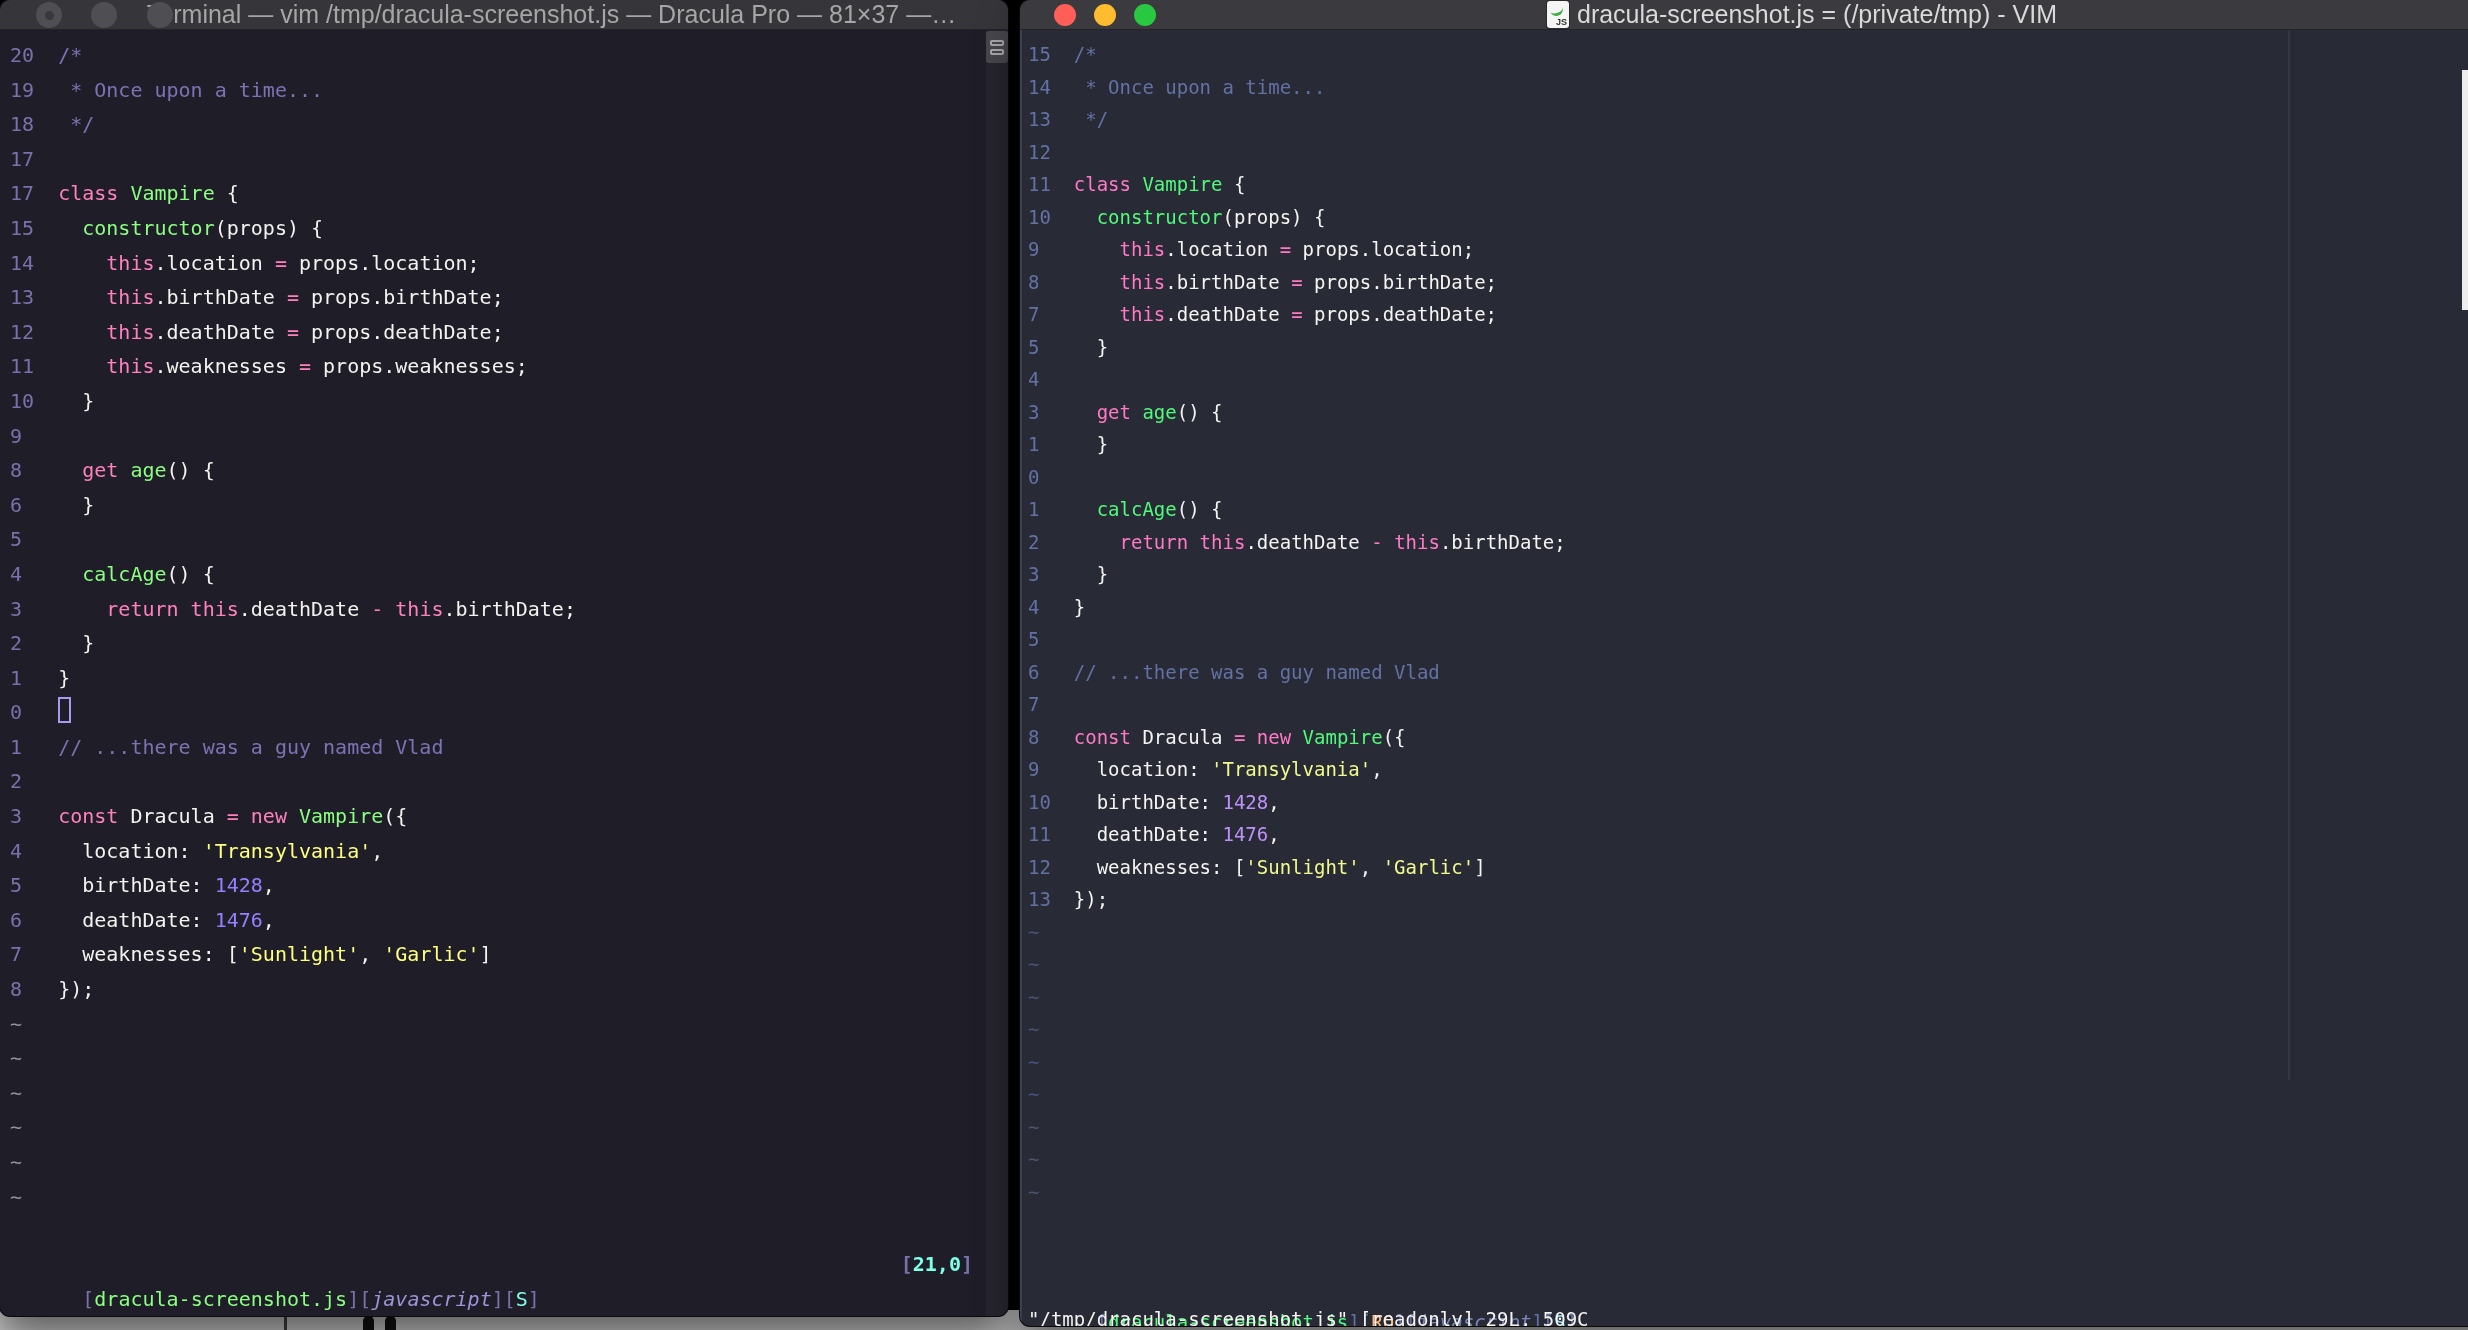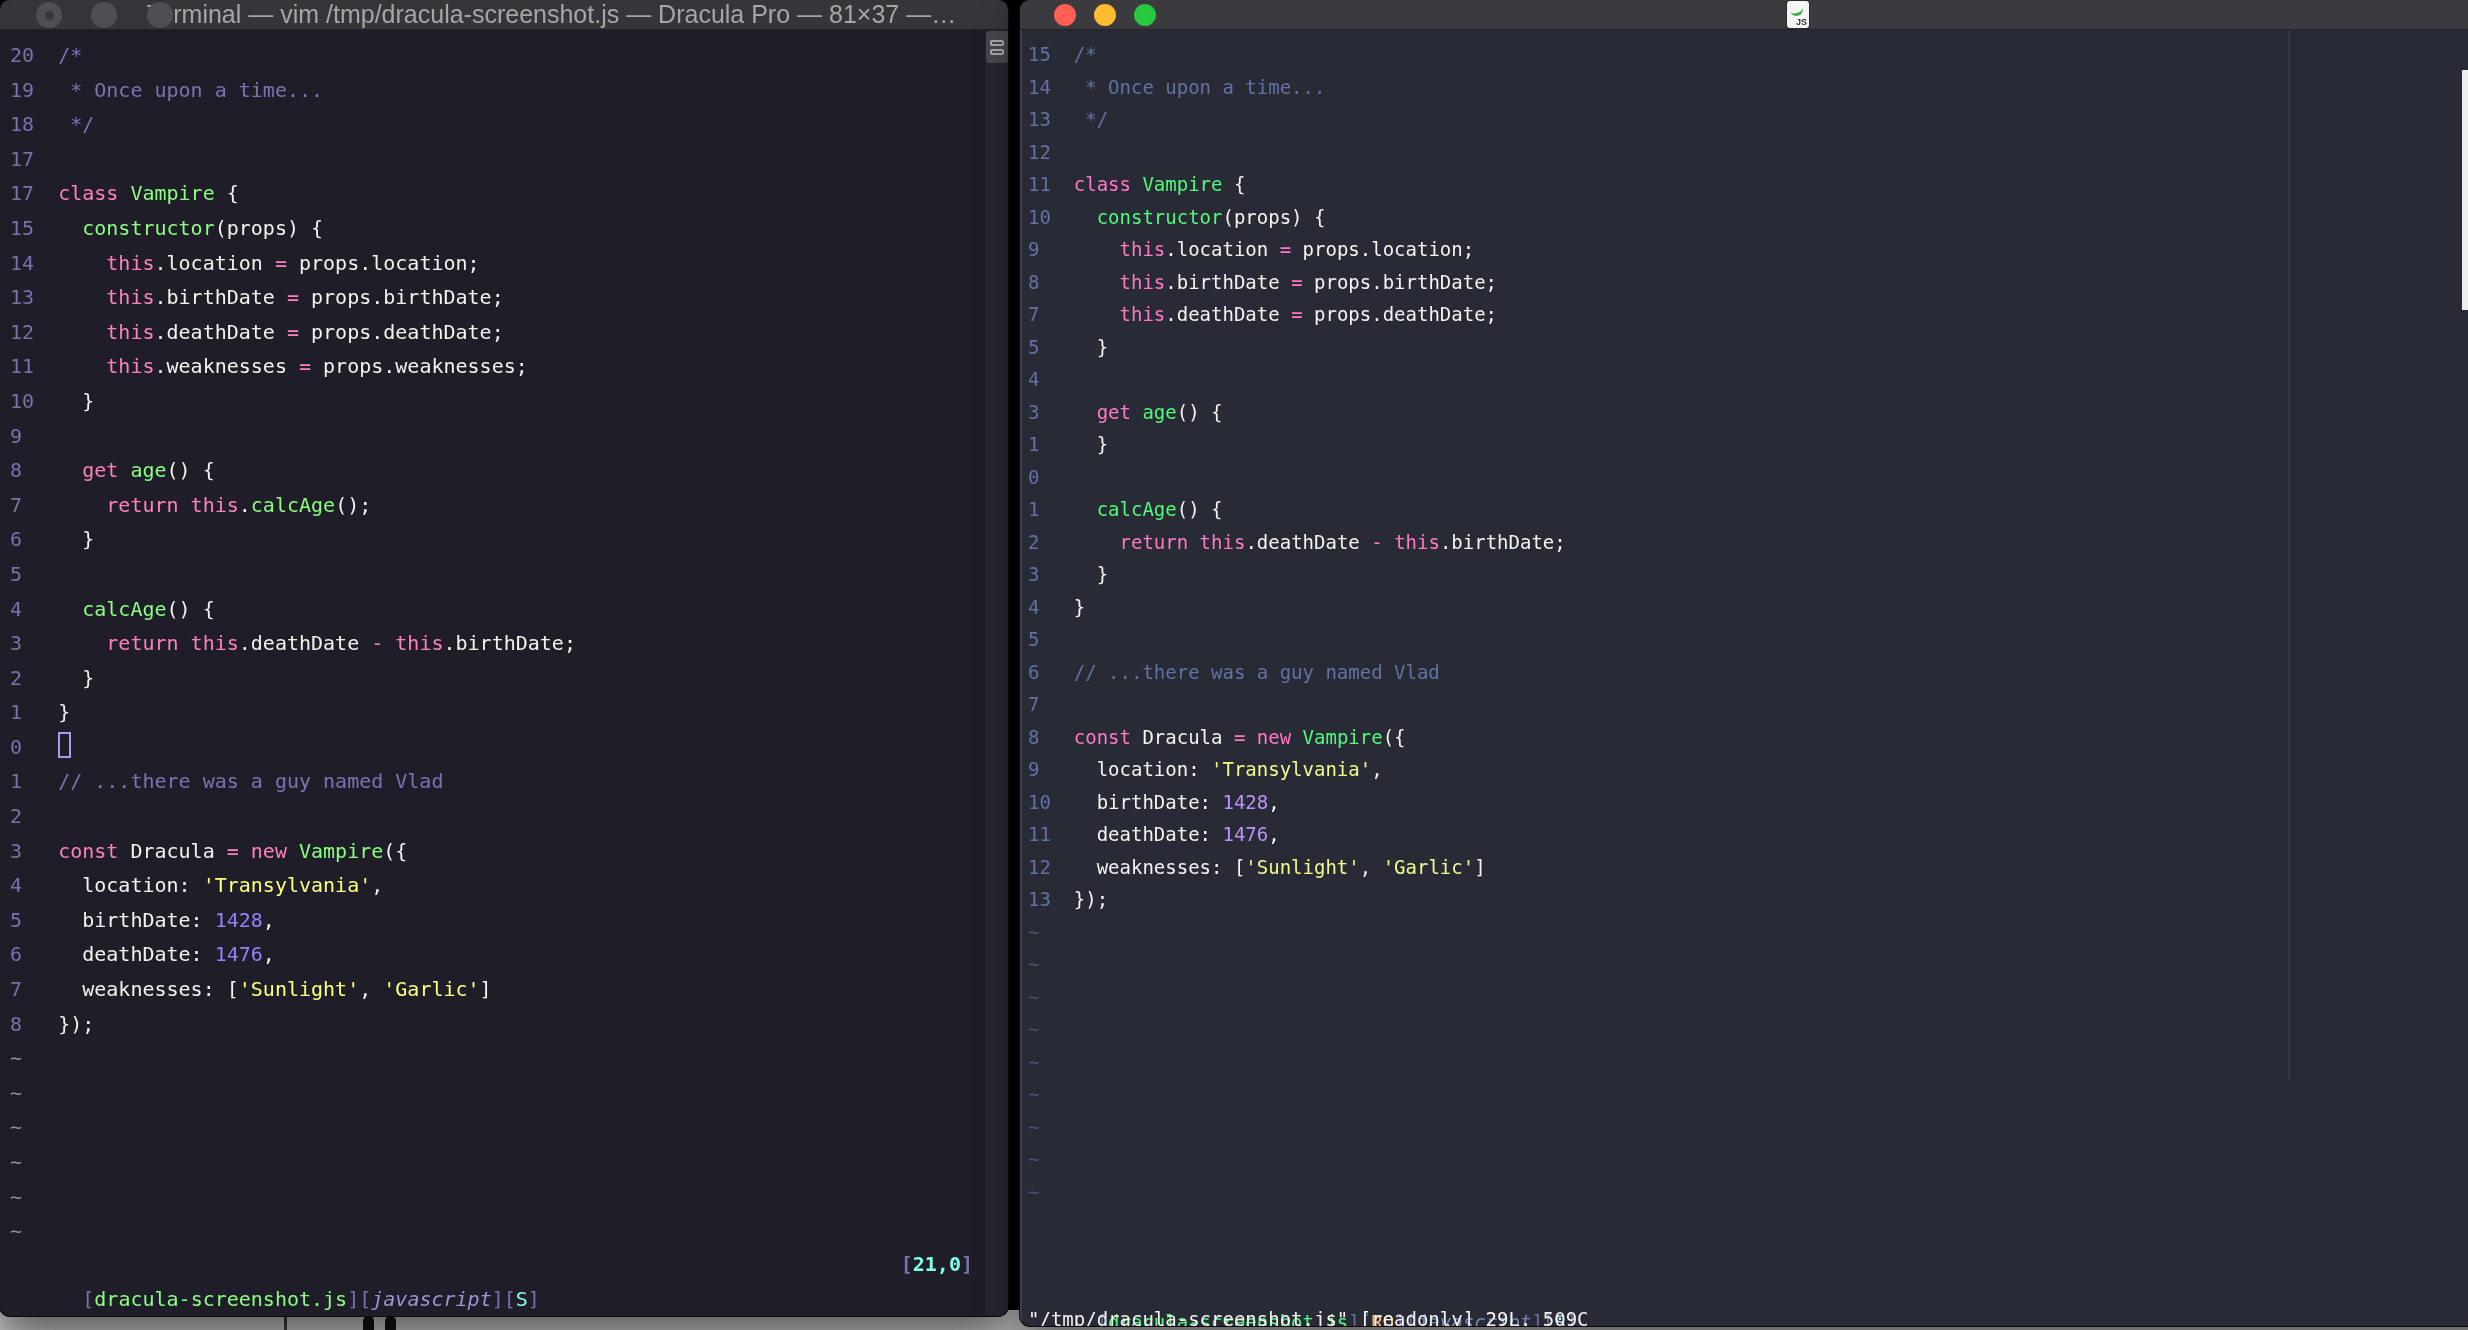--- a/index.html
+++ b/index.html
@@ -154,21 +154,20 @@
         <div class="row"><span class="ln">17</span></div>
         <div class="row"><span class="ln">17</span><span class="tk-p">class</span><span class="tk-f"> </span><span class="tk-g">Vampire</span><span class="tk-f"> {</span></div>
         <div class="row"><span class="ln">15</span><span class="tk-f">  </span><span class="tk-g">constructor</span><span class="tk-f">(props) {</span></div>
         <div class="row"><span class="ln">14</span><span class="tk-f">    </span><span class="tk-p">this</span><span class="tk-f">.location </span><span class="tk-p">=</span><span class="tk-f"> props.location;</span></div>
         <div class="row"><span class="ln">13</span><span class="tk-f">    </span><span class="tk-p">this</span><span class="tk-f">.birthDate </span><span class="tk-p">=</span><span class="tk-f"> props.birthDate;</span></div>
         <div class="row"><span class="ln">12</span><span class="tk-f">    </span><span class="tk-p">this</span><span class="tk-f">.deathDate </span><span class="tk-p">=</span><span class="tk-f"> props.deathDate;</span></div>
         <div class="row"><span class="ln">11</span><span class="tk-f">    </span><span class="tk-p">this</span><span class="tk-f">.weaknesses </span><span class="tk-p">=</span><span class="tk-f"> props.weaknesses;</span></div>
         <div class="row"><span class="ln">10</span><span class="tk-f">  }</span></div>
         <div class="row"><span class="ln">9</span></div>
         <div class="row"><span class="ln">8</span><span class="tk-f">  </span><span class="tk-p">get</span><span class="tk-f"> </span><span class="tk-g">age</span><span class="tk-f">() {</span></div>
-        <div class="row"><span class="ln">7</span><span class="tk-f">    </span><span class="tk-p">return</span><span class="tk-f"> </span><span class="tk-p">this</span><span class="tk-f">.</span><span class="tk-g">calcAge</span><span class="tk-f">();</span></div>
         <div class="row"><span class="ln">6</span><span class="tk-f">  }</span></div>
         <div class="row"><span class="ln">5</span></div>
         <div class="row"><span class="ln">4</span><span class="tk-f">  </span><span class="tk-g">calcAge</span><span class="tk-f">() {</span></div>
         <div class="row"><span class="ln">3</span><span class="tk-f">    </span><span class="tk-p">return</span><span class="tk-f"> </span><span class="tk-p">this</span><span class="tk-f">.deathDate </span><span class="tk-p">-</span><span class="tk-f"> </span><span class="tk-p">this</span><span class="tk-f">.birthDate;</span></div>
         <div class="row"><span class="ln">2</span><span class="tk-f">  }</span></div>
         <div class="row"><span class="ln">1</span><span class="tk-f">}</span></div>
         <div class="row"><span class="ln">0</span><span class="cursor-hollow"></span></div>
         <div class="row"><span class="ln">1</span><span class="tk-c">// ...there was a guy named Vlad</span></div>
         <div class="row"><span class="ln">2</span></div>
         <div class="row"><span class="ln">3</span><span class="tk-p">const</span><span class="tk-f"> Dracula </span><span class="tk-p">=</span><span class="tk-f"> </span><span class="tk-p">new</span><span class="tk-f"> </span><span class="tk-g">Vampire</span><span class="tk-f">({</span></div>
@@ -197,20 +196,21 @@
     </div>
   </div>
 </div>
 
 <div class="window" id="right_window" style="left: 1020px; width: 1500px; height: 1326px; --padleft: 8px; --rowh: 32.5px; --codesize: 19px; background: rgb(40, 42, 54); padding-left: 44px; --f: #F5F4F0; --c: #6272A4; --p: #FF79C6; --g: #50FA7B; --y: #F1FA8C; --pu: #BD93F9; --cy: #8BE9FD; --br: #6272A4; --lav: #7887B8; --o: #FFB86C; --num: #6272A4; --tilde: #4A5578;">
   <div class="titlebar" style="padding-left: 20px; background: rgb(59, 58, 63); color: rgb(217, 217, 217);">
     <span class="js-icon">
       <span class="squiggle"></span>
       <span class="js-label">JS</span>
     </span>
+    <span>dracula-screenshot.js = (/private/tmp) - VIM</span>
   </div>
   <div class="lights">
     <span class="light" style="left: 34px; top: 4px; width: 22px; height: 22px; background: rgb(255, 95, 87);"></span>
     <span class="light" style="left: 74px; top: 4px; width: 22px; height: 22px; background: rgb(254, 188, 46);"></span>
     <span class="light" style="left: 114px; top: 4px; width: 22px; height: 22px; background: rgb(40, 200, 64);"></span>
   </div>
   <div class="content">
     <div class="rows">
         <div class="row"><span class="ln">15</span><span class="tk-c">/*</span></div>
         <div class="row"><span class="ln">14</span><span class="tk-c"> * Once upon a time...</span></div>

